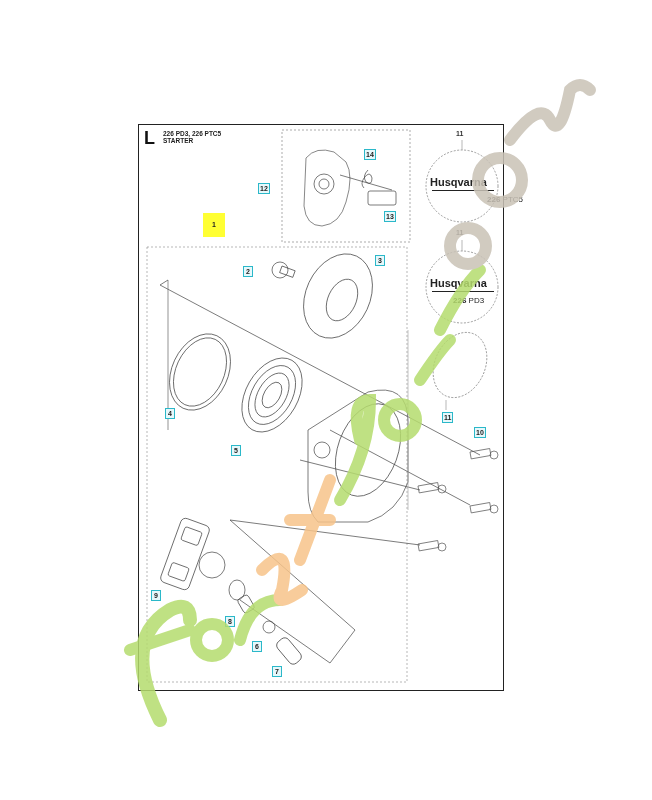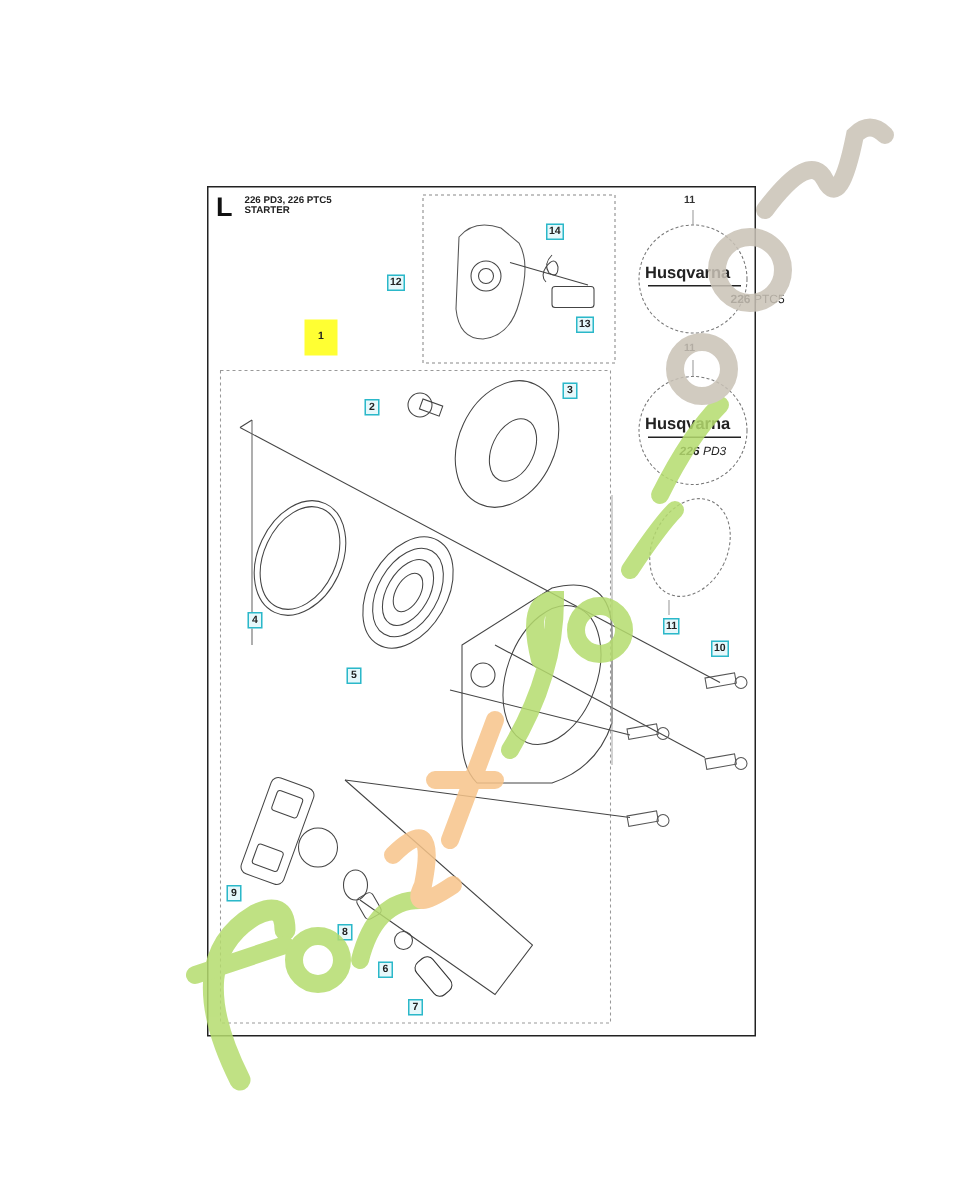--- a/index.html
+++ b/index.html
@@ -92,21 +92,21 @@
   </g>
 </svg>
 
 <div style="position:absolute;left:430px;top:176px;font-size:11px;font-weight:bold;color:#222;">Husqvarna</div>
 <div style="position:absolute;left:432px;top:190px;width:62px;border-top:1.5px solid #222;"></div>
 <div style="position:absolute;left:451px;top:195px;font-size:8px;color:#222;margin-left:36px;">
   <b>226</b> <span>PTC5</span>
 </div>
 <div style="position:absolute;left:430px;top:277px;font-size:11px;font-weight:bold;color:#222;">Husqvarna</div>
 <div style="position:absolute;left:432px;top:291px;width:62px;border-top:1.5px solid #222;"></div>
-<div style="position:absolute;left:453px;top:296px;font-size:8px;color:#222;font-style:italic;">
+<div style="position:absolute;left:453px;top:296px;font-size:8px;color:#222;">
   <b>226</b> <span>PD3</span>
 </div>
 
 <div class="plain-num" style="left:456px;top:130px;">11</div>
 <div class="plain-num" style="left:456px;top:229px;">11</div>
 
 <div class="callout highlight" style="left:203px;top:213px;">1</div>
 <div class="callout" style="left:243px;top:266px;">2</div>
 <div class="callout" style="left:375px;top:255px;">3</div>
 <div class="callout" style="left:165px;top:408px;">4</div>

